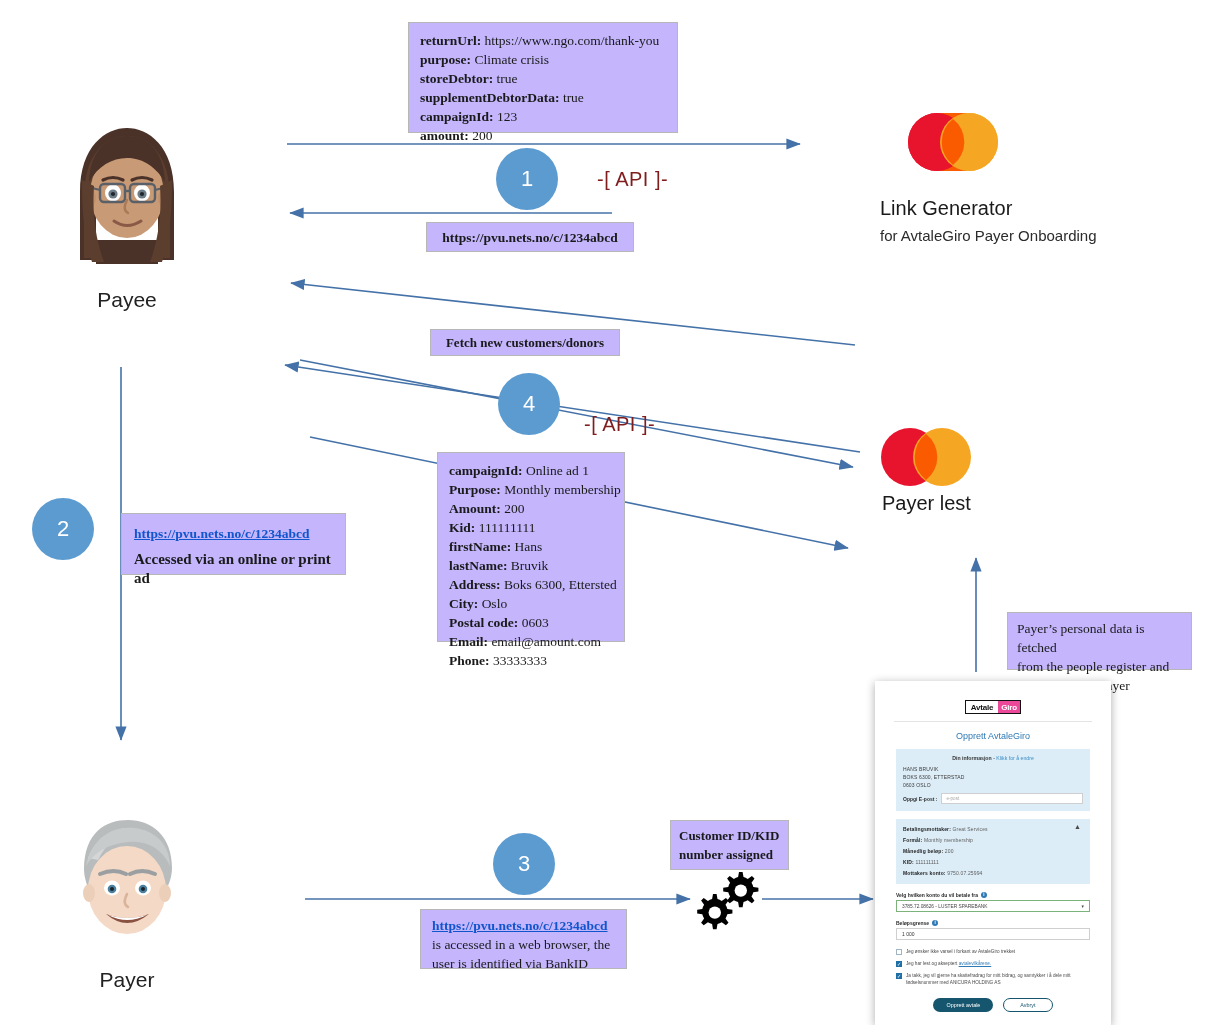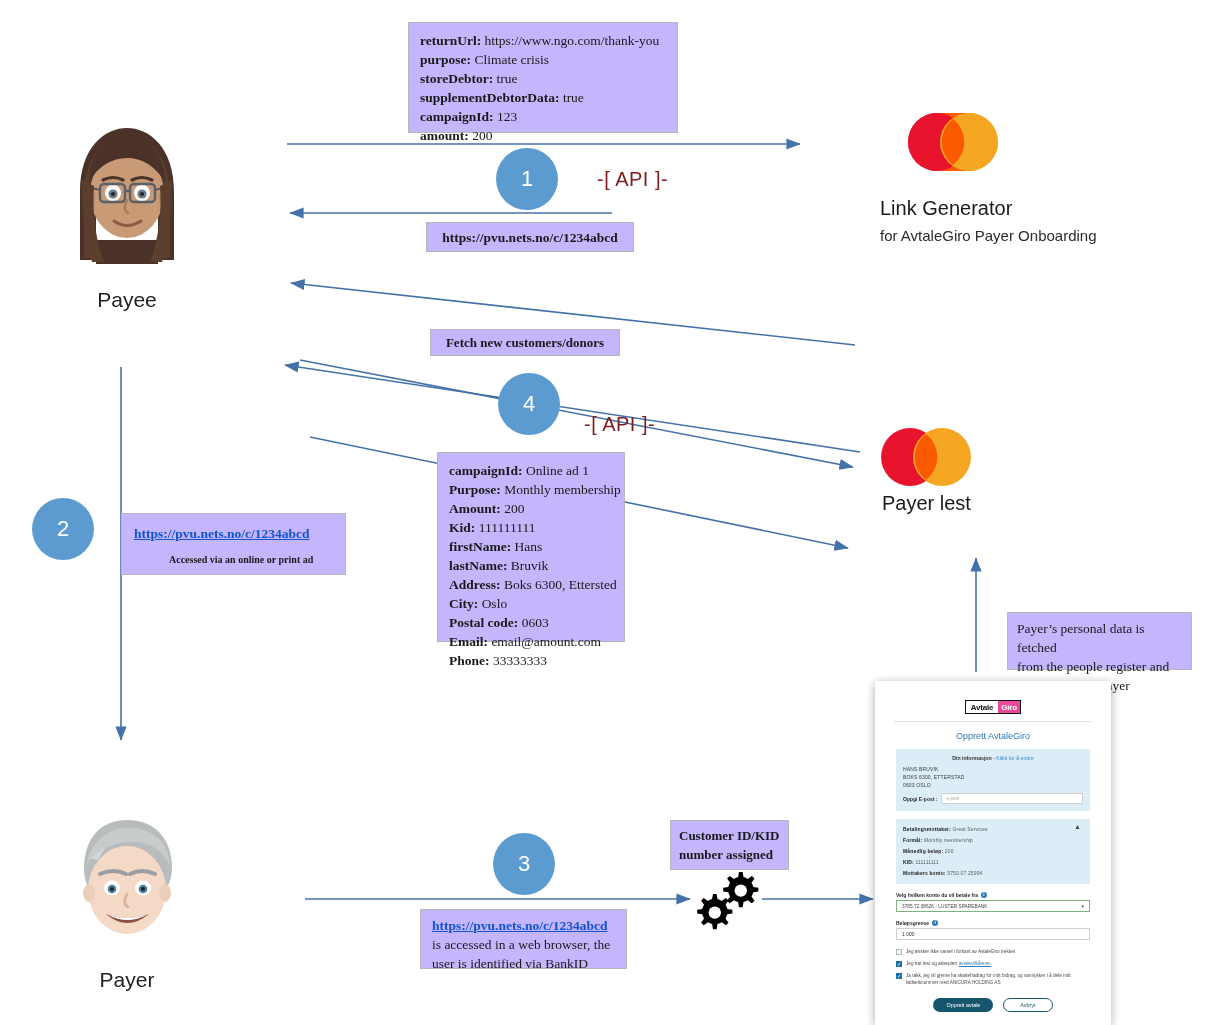--- a/index.html
+++ b/index.html
@@ -456,21 +456,21 @@
     <div class="row"><b>Address:</b> <span>Boks 6300, Ettersted</span></div>
     <div class="row"><b>City:</b> <span>Oslo</span></div>
     <div class="row"><b>Postal code:</b> <span>0603</span></div>
     <div class="row"><b>Email:</b> <span>email@amount.com</span></div>
     <div class="row"><b>Phone:</b> <span>33333333</span></div>
   </div>
 
   <div class="box pad" style="left:121px; top:513px; width:225px; height:62px; padding:10px 12px;">
     <div><span class="link">https://pvu.nets.no/c/1234abcd</span></div>
     <div style="height:7px;"></div>
-    <div class="boxline-bold" style="font-size:10px;margin-left:35px;">Accessed via an online or print ad</div>
+    <div class="boxline-bold" style="font-size:15px;">Accessed via an online or print ad</div>
   </div>
 
   <div class="box pad" style="left:420px; top:909px; width:207px; height:60px; padding:6px 11px;">
     <div><span class="link">https://pvu.nets.no/c/1234abcd</span></div>
     <div>is accessed in a web browser, the</div>
     <div>user is identified via BankID</div>
   </div>
 
   <div class="box pad" style="left:670px; top:820px; width:119px; height:50px; padding:5px 8px;">
     <div class="boxline-bold" style="font-size:13px;">Customer ID/KID</div>

